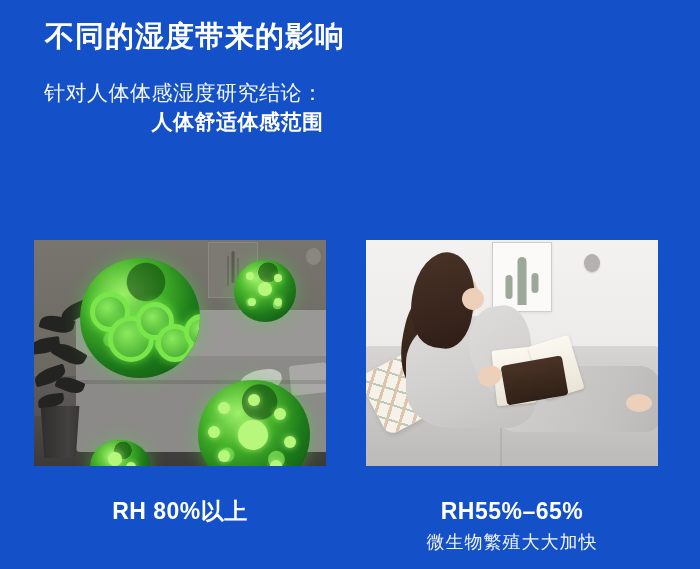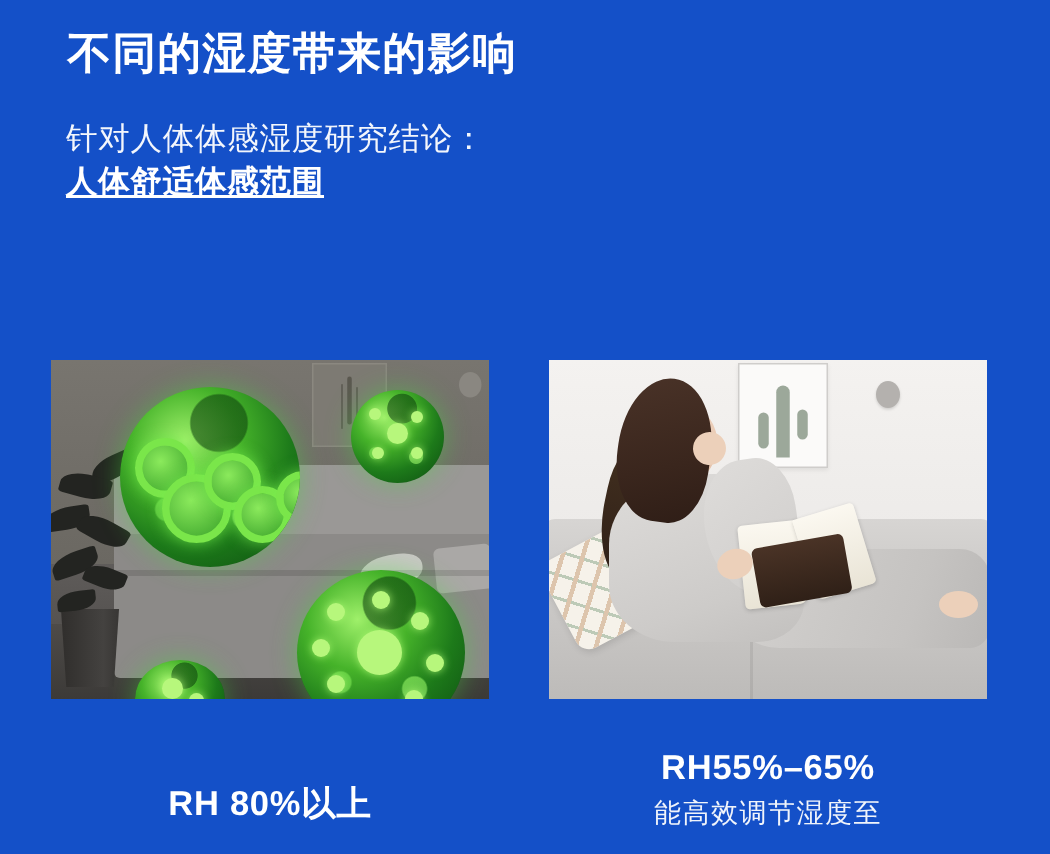--- a/index.html
+++ b/index.html
@@ -40,22 +40,22 @@
   .body-copy {
     position: absolute;
     left: 44px;
     top: 78px;
     color: #f3f6fc;
     font-size: 21px;
     line-height: 29px;
     letter-spacing: 0.5px;
     white-space: nowrap;
   }
-  .body-copy .line { display: block; }
-  .body-copy .line.b { font-weight: bold; color: #ffffff; text-decoration: underline; }
+  .body-copy .line { display: block; text-align: right; }
+  .body-copy .line.b { font-weight: bold; color: #ffffff; }
   .body-copy .em { font-weight: bold; color: #ffffff; letter-spacing: 0; }
 
   
   .panel {
     position: absolute;
     top: 240px;
     width: 292px;
     height: 226px;
     overflow: hidden;
     background: #6e6e6e;
@@ -386,21 +386,21 @@
     transform: rotate(-18deg);
   }
 
   
   .caption-block {
     position: absolute;
     width: 292px;
     text-align: center;
     color: #ffffff;
   }
-  .cap-left  { left: 34px;  top: 496px; margin-top: 24px; }
+  .cap-left  { left: 34px;  top: 496px; }
   .cap-right { left: 366px; top: 496px; }
   .cap-main {
     font-size: 23px;
     font-weight: bold;
     letter-spacing: 0.5px;
     line-height: 30px;
     white-space: nowrap;
   }
   .cap-sub {
     margin-top: 3px;
@@ -515,16 +515,16 @@
       </div>
     </div>
   </div>
 
   <div class="caption-block cap-left">
     <div class="cap-main">RH 80%以上</div>
   </div>
 
   <div class="caption-block cap-right">
     <div class="cap-main">RH55%–65%</div>
-    <div class="cap-sub">能高效调节湿度至</div>
+    <div class="cap-sub">微生物繁殖大大加快</div>
   </div>
 
 </div>
 
 </body></html>

